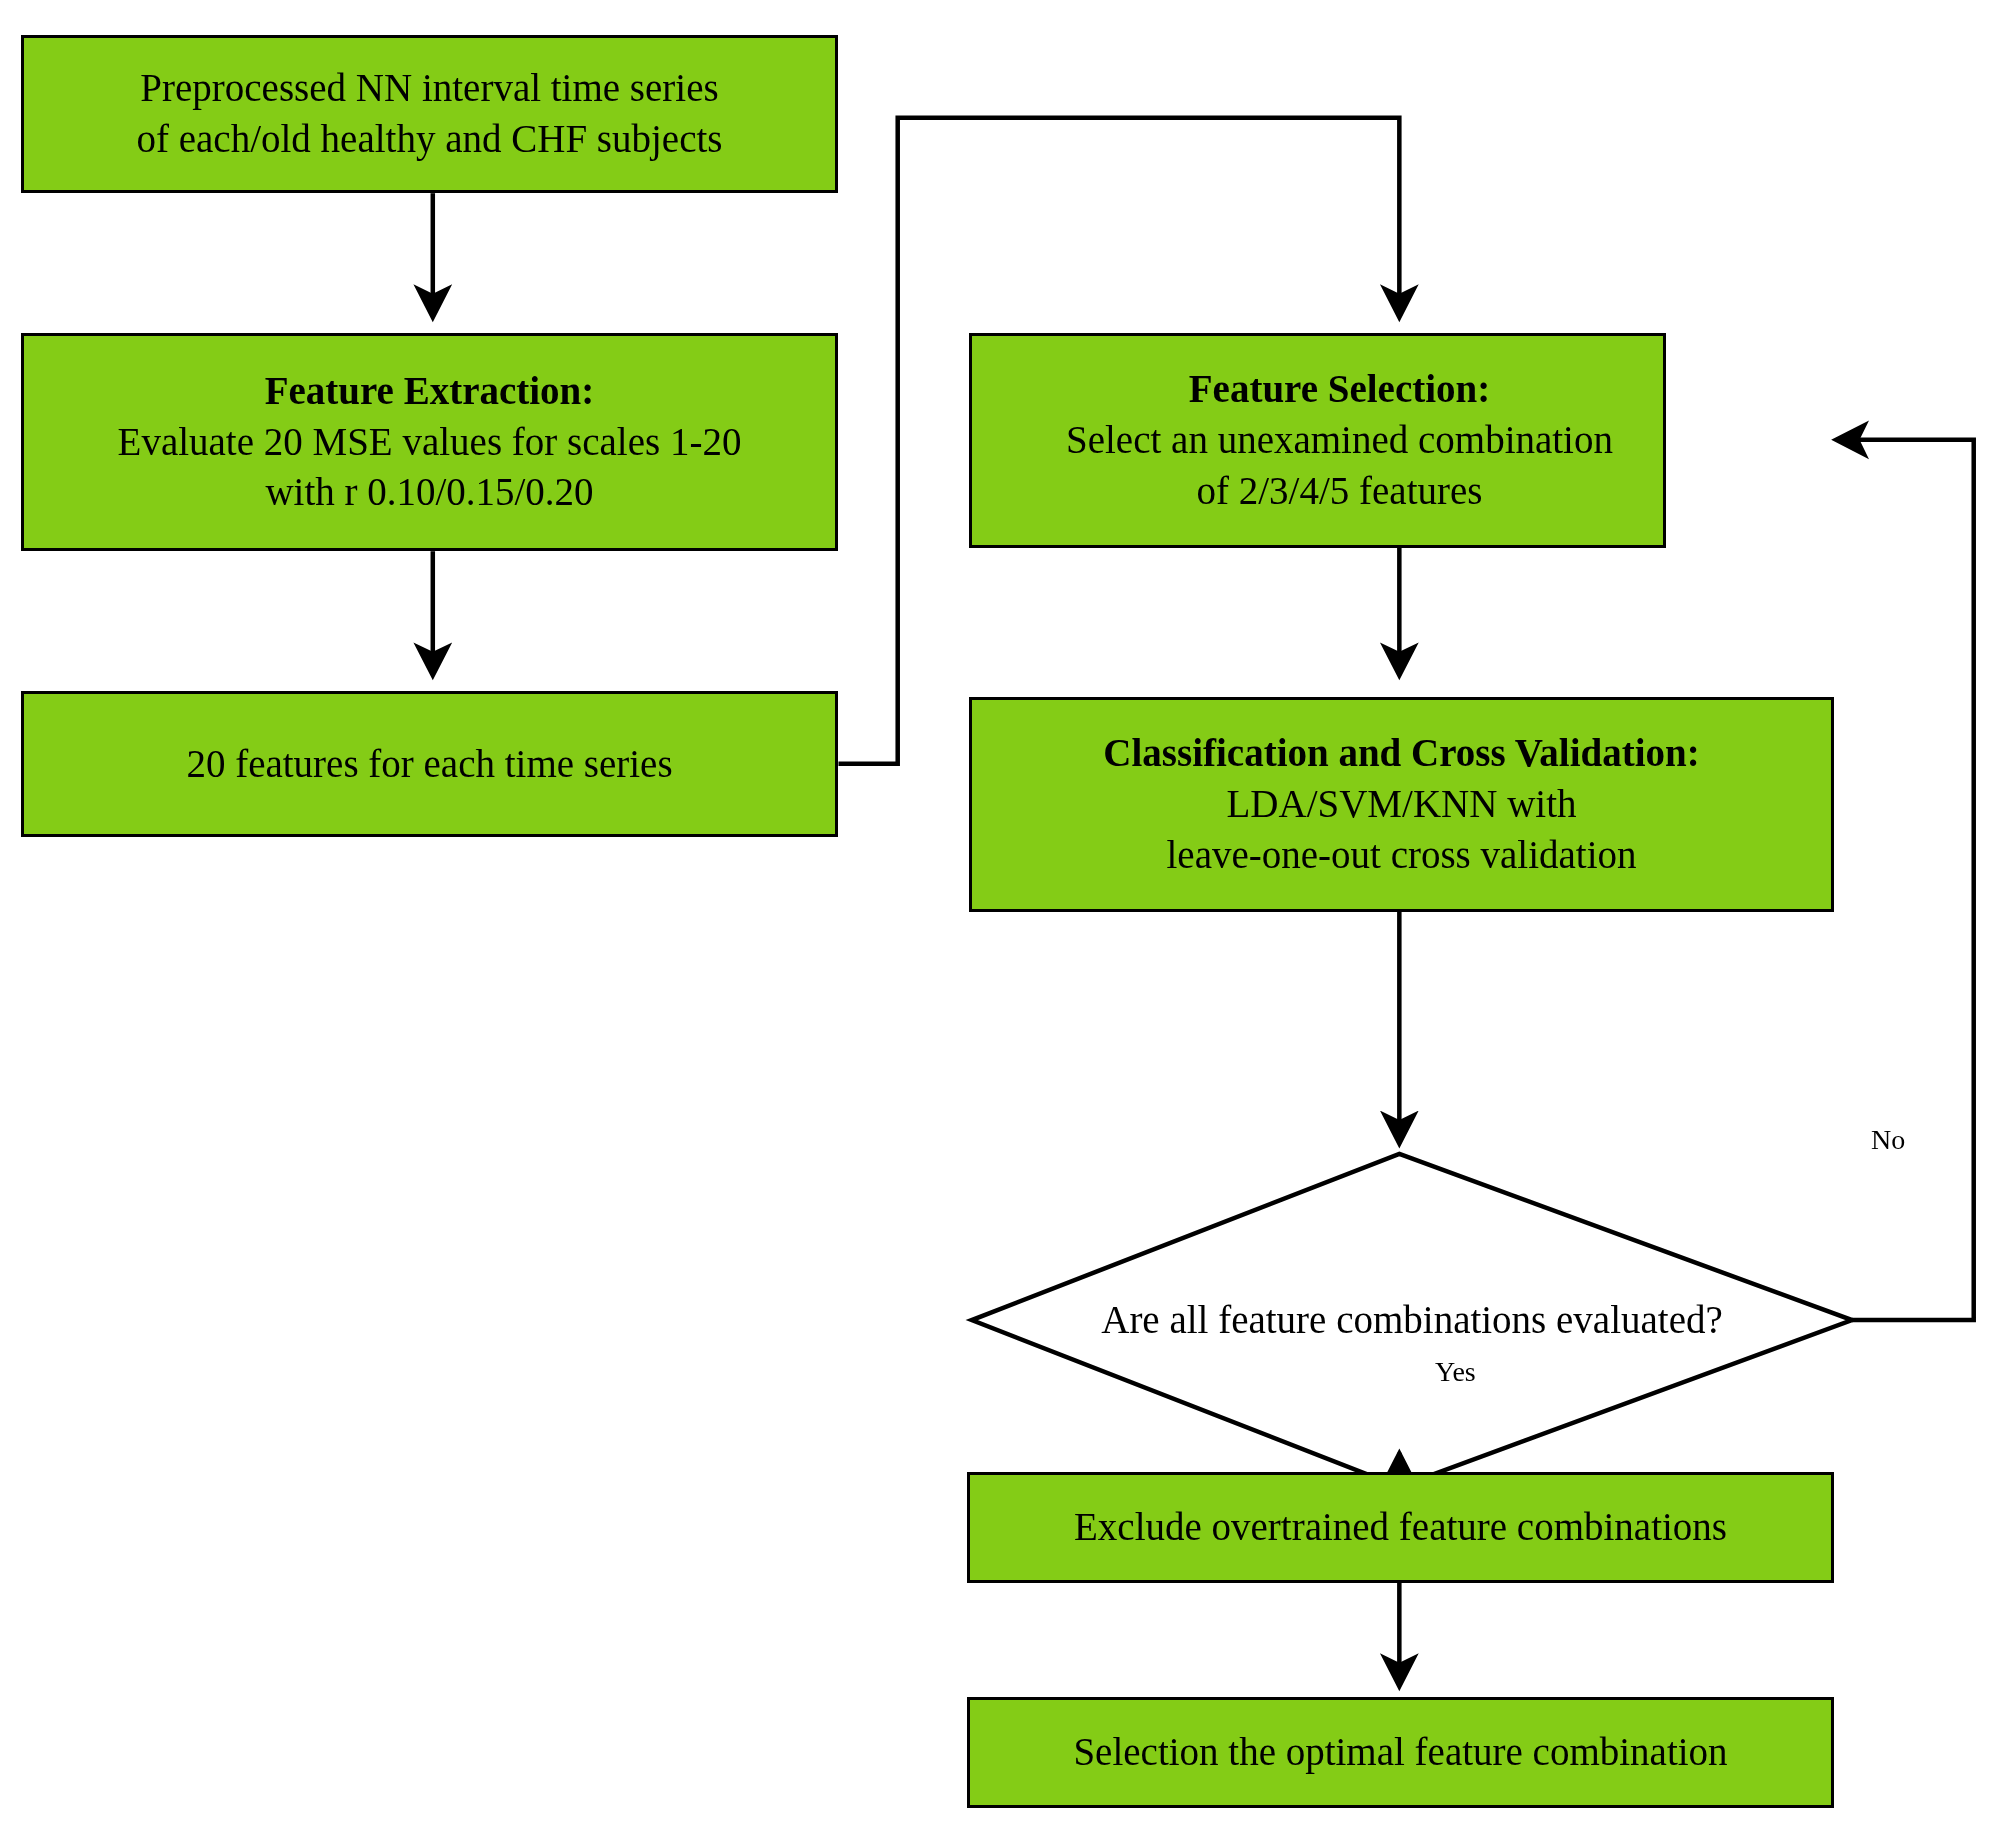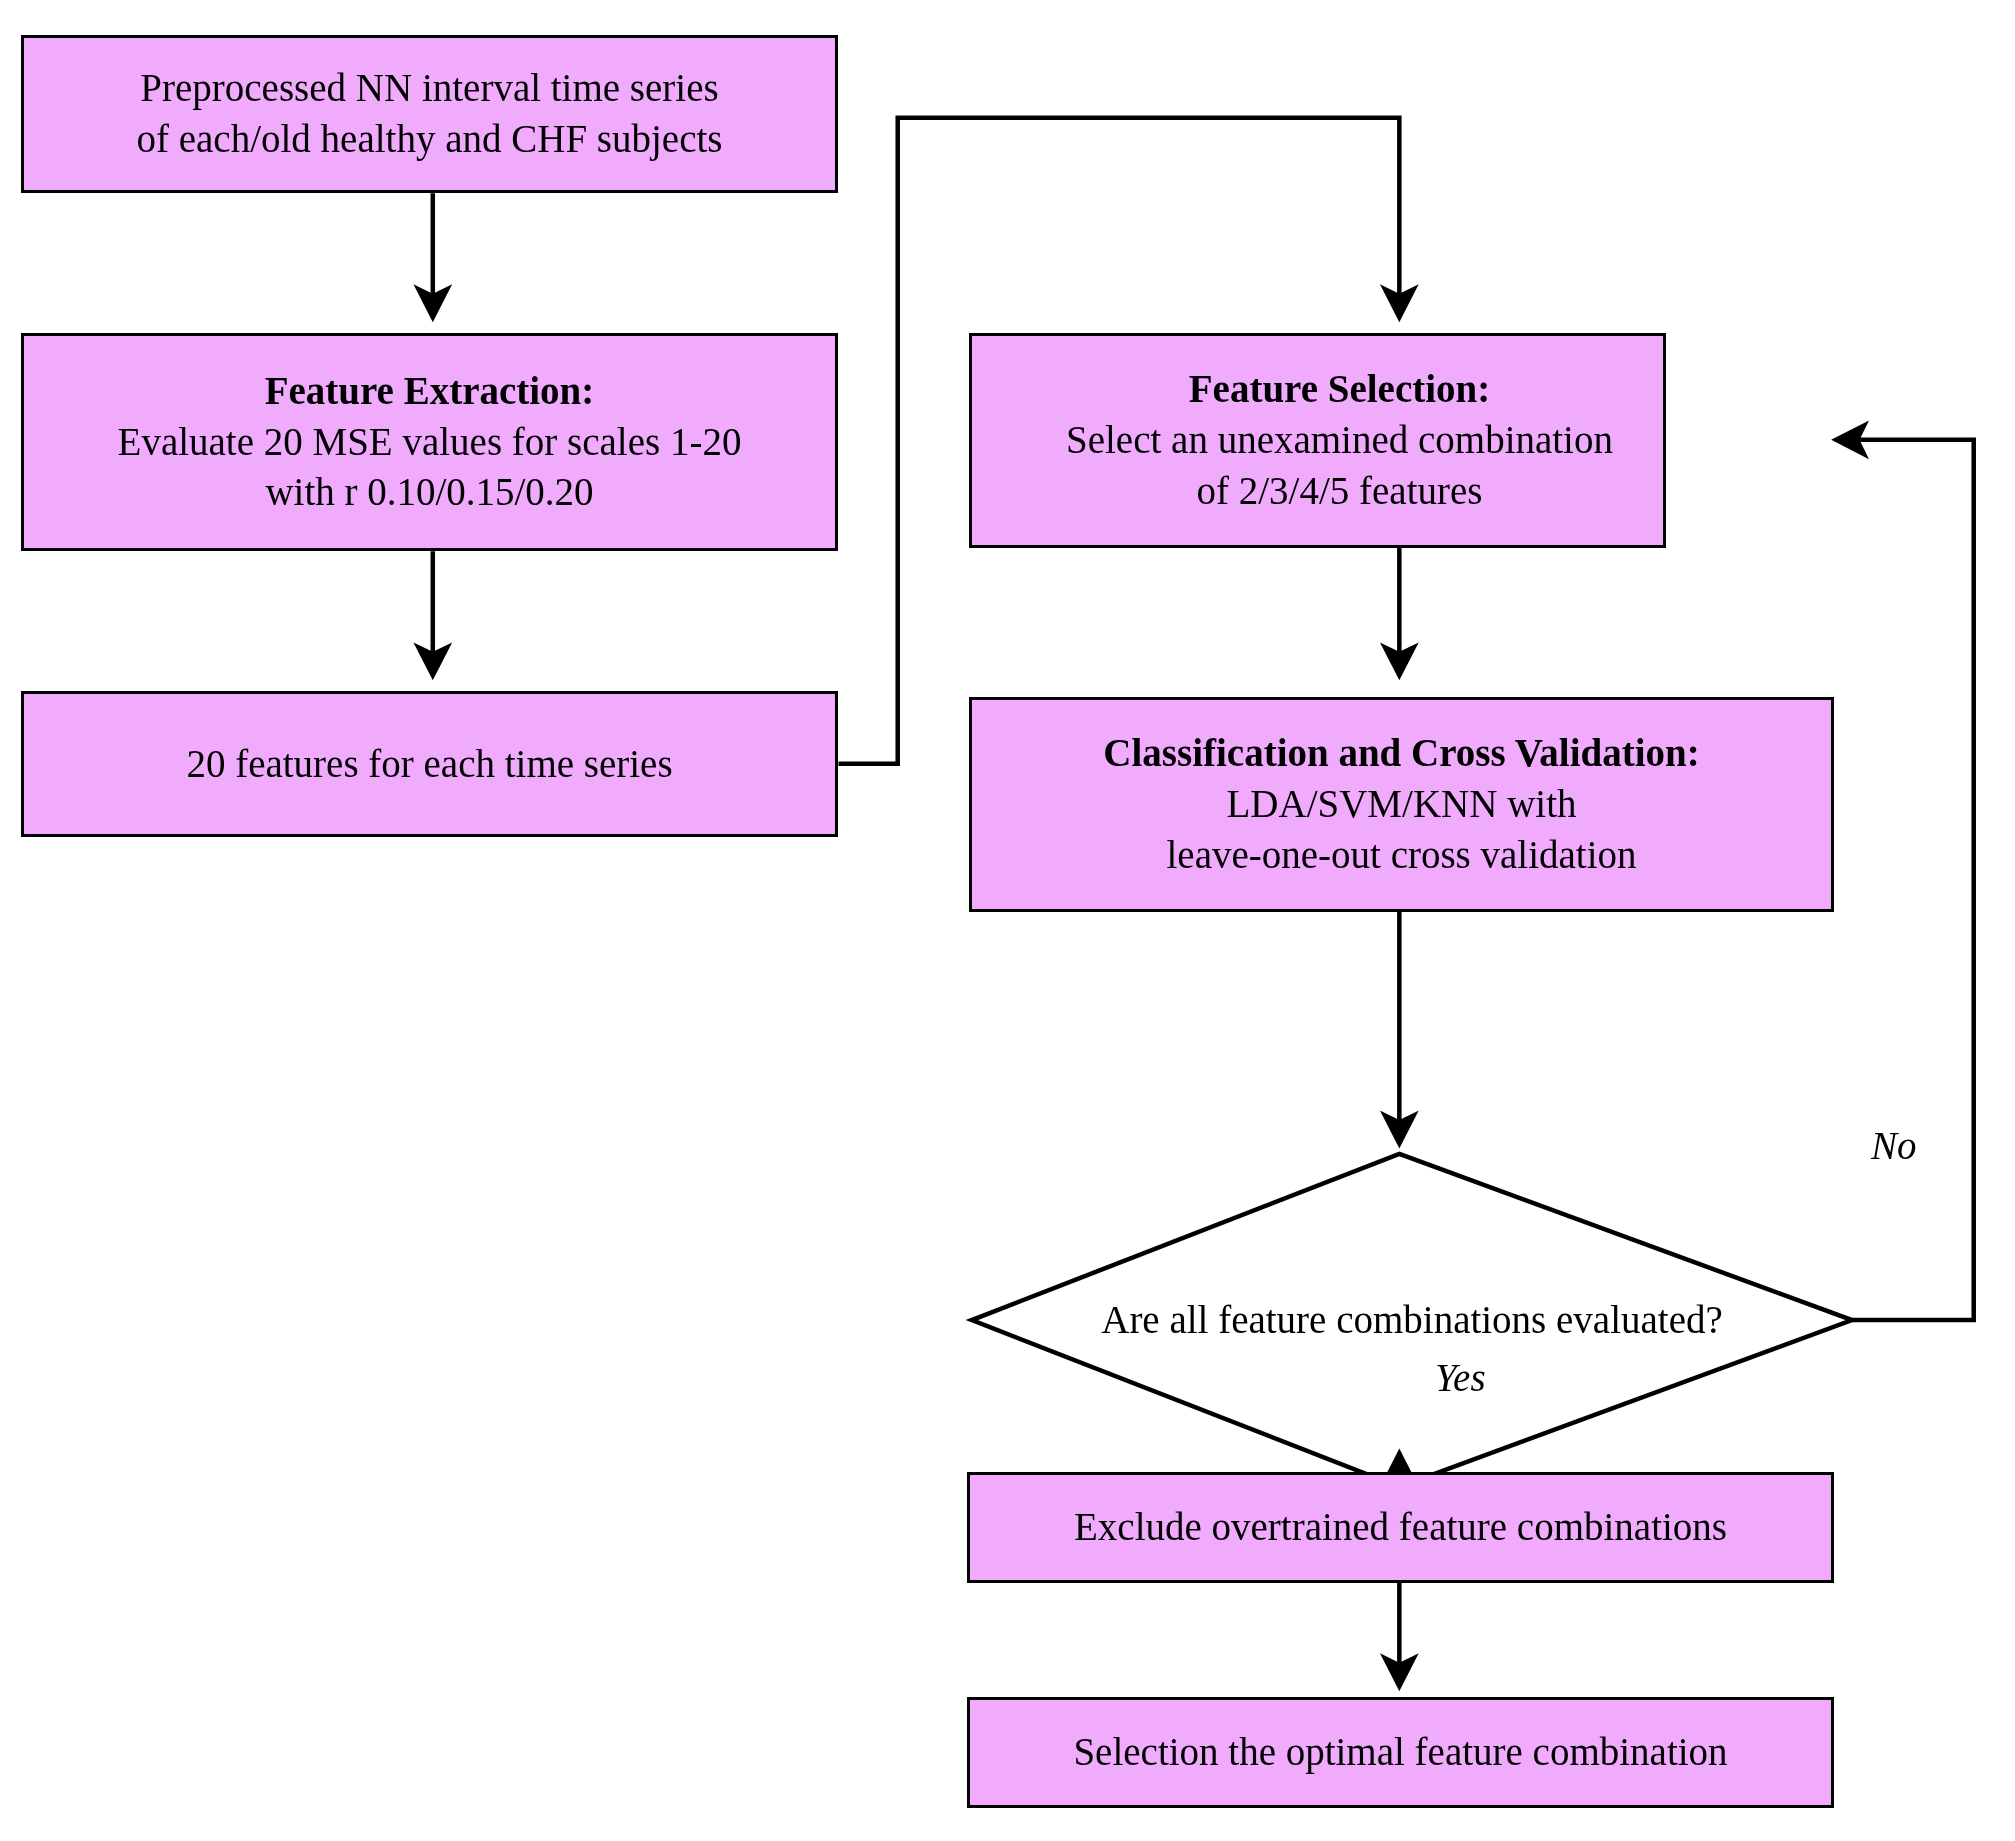--- a/index.html
+++ b/index.html
@@ -23,37 +23,36 @@
     left: 0;
     top: 0;
     width: 2015px;
     height: 1841px;
     pointer-events: none;
   }
   .node {
     position: absolute;
     box-sizing: border-box;
     border: 3.9px solid #000000;
-    background: #f0abfc;
+    background: #84cc16;
     display: flex;
     flex-direction: column;
     align-items: center;
     justify-content: center;
     text-align: center;
     line-height: 1.30;
     font-size: 39px;
   }
   .node .ln { display: block; white-space: nowrap; }
   .node .ttl { font-weight: bold; }
   .edge-label {
     position: absolute;
-    font-size: 39px;
+    font-size: 28px;
     line-height: 1;
     white-space: nowrap;
-    font-style: italic;
   }
   .diamond-label {
     position: absolute;
     font-size: 39px;
     line-height: 1;
     white-space: nowrap;
     text-align: center;
   }
 </style>
 </head>

